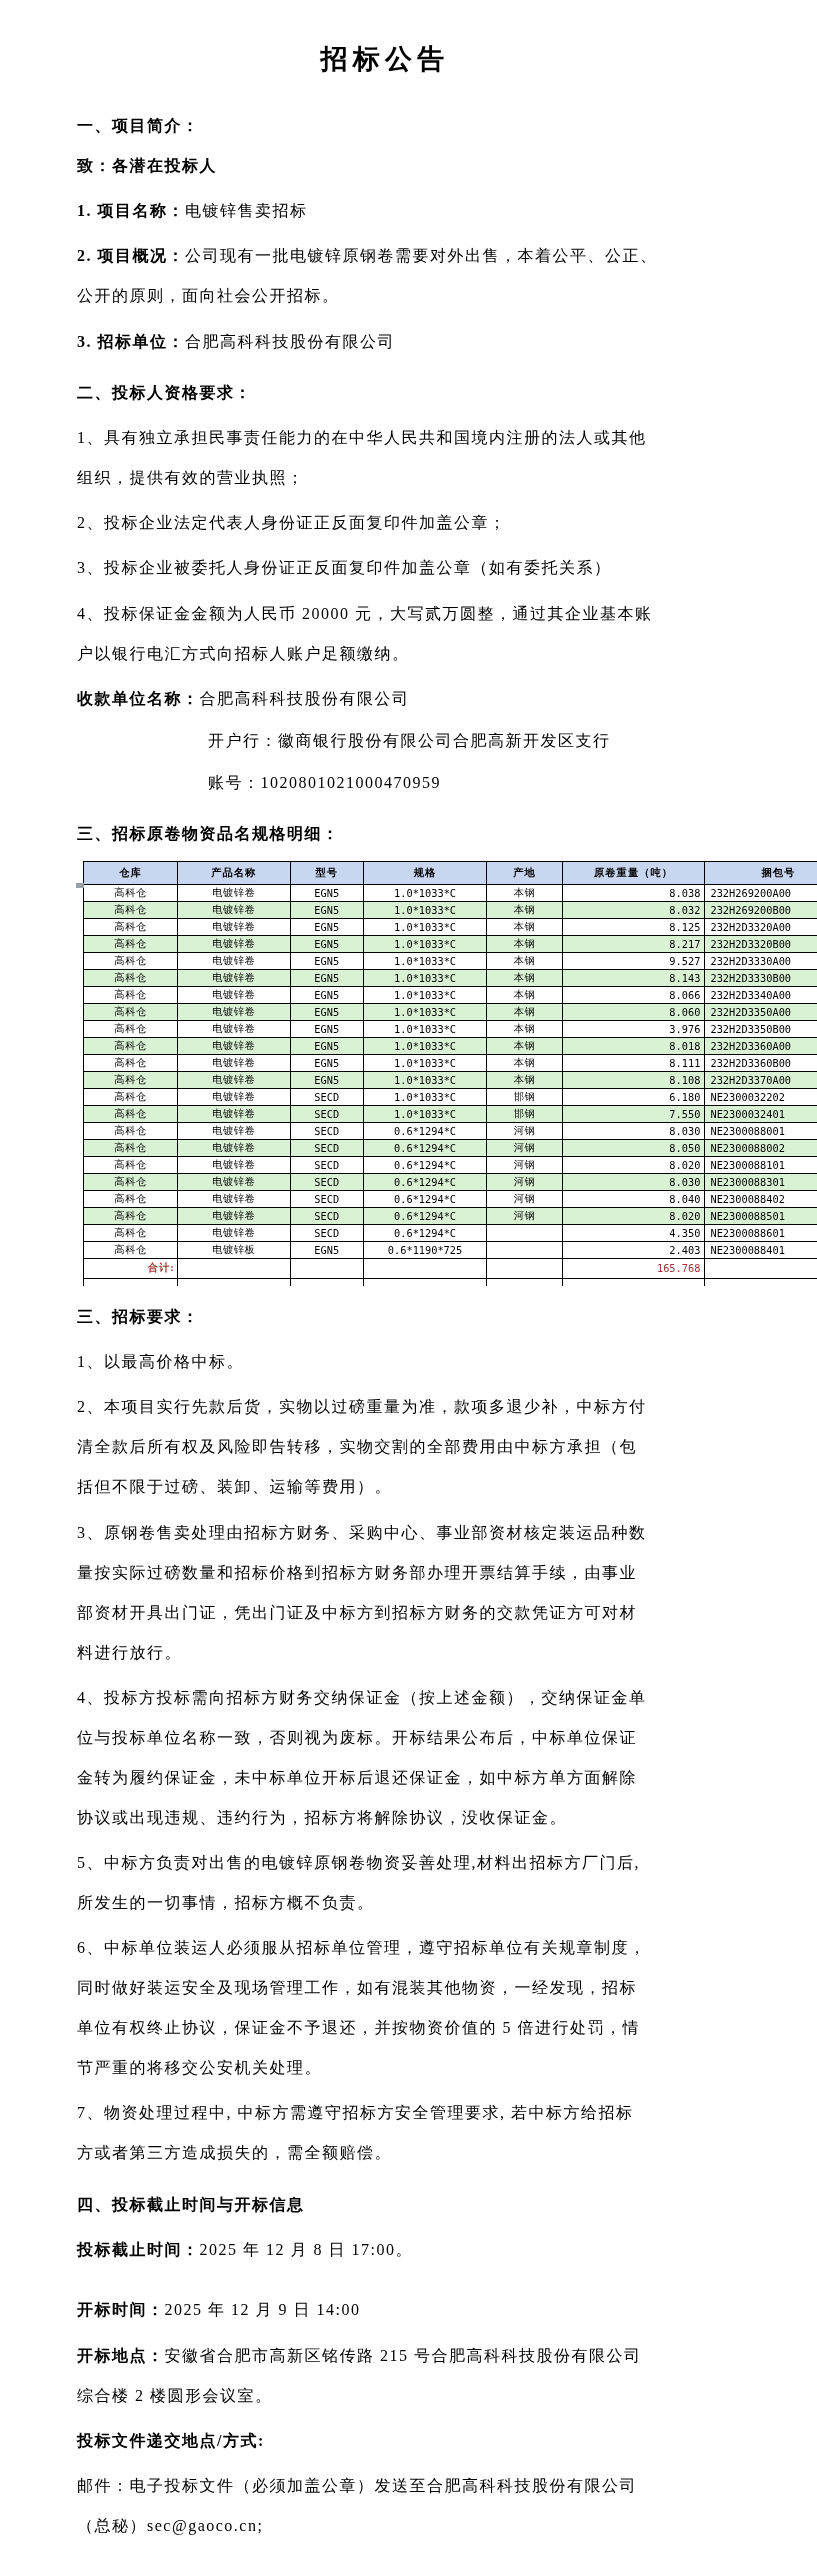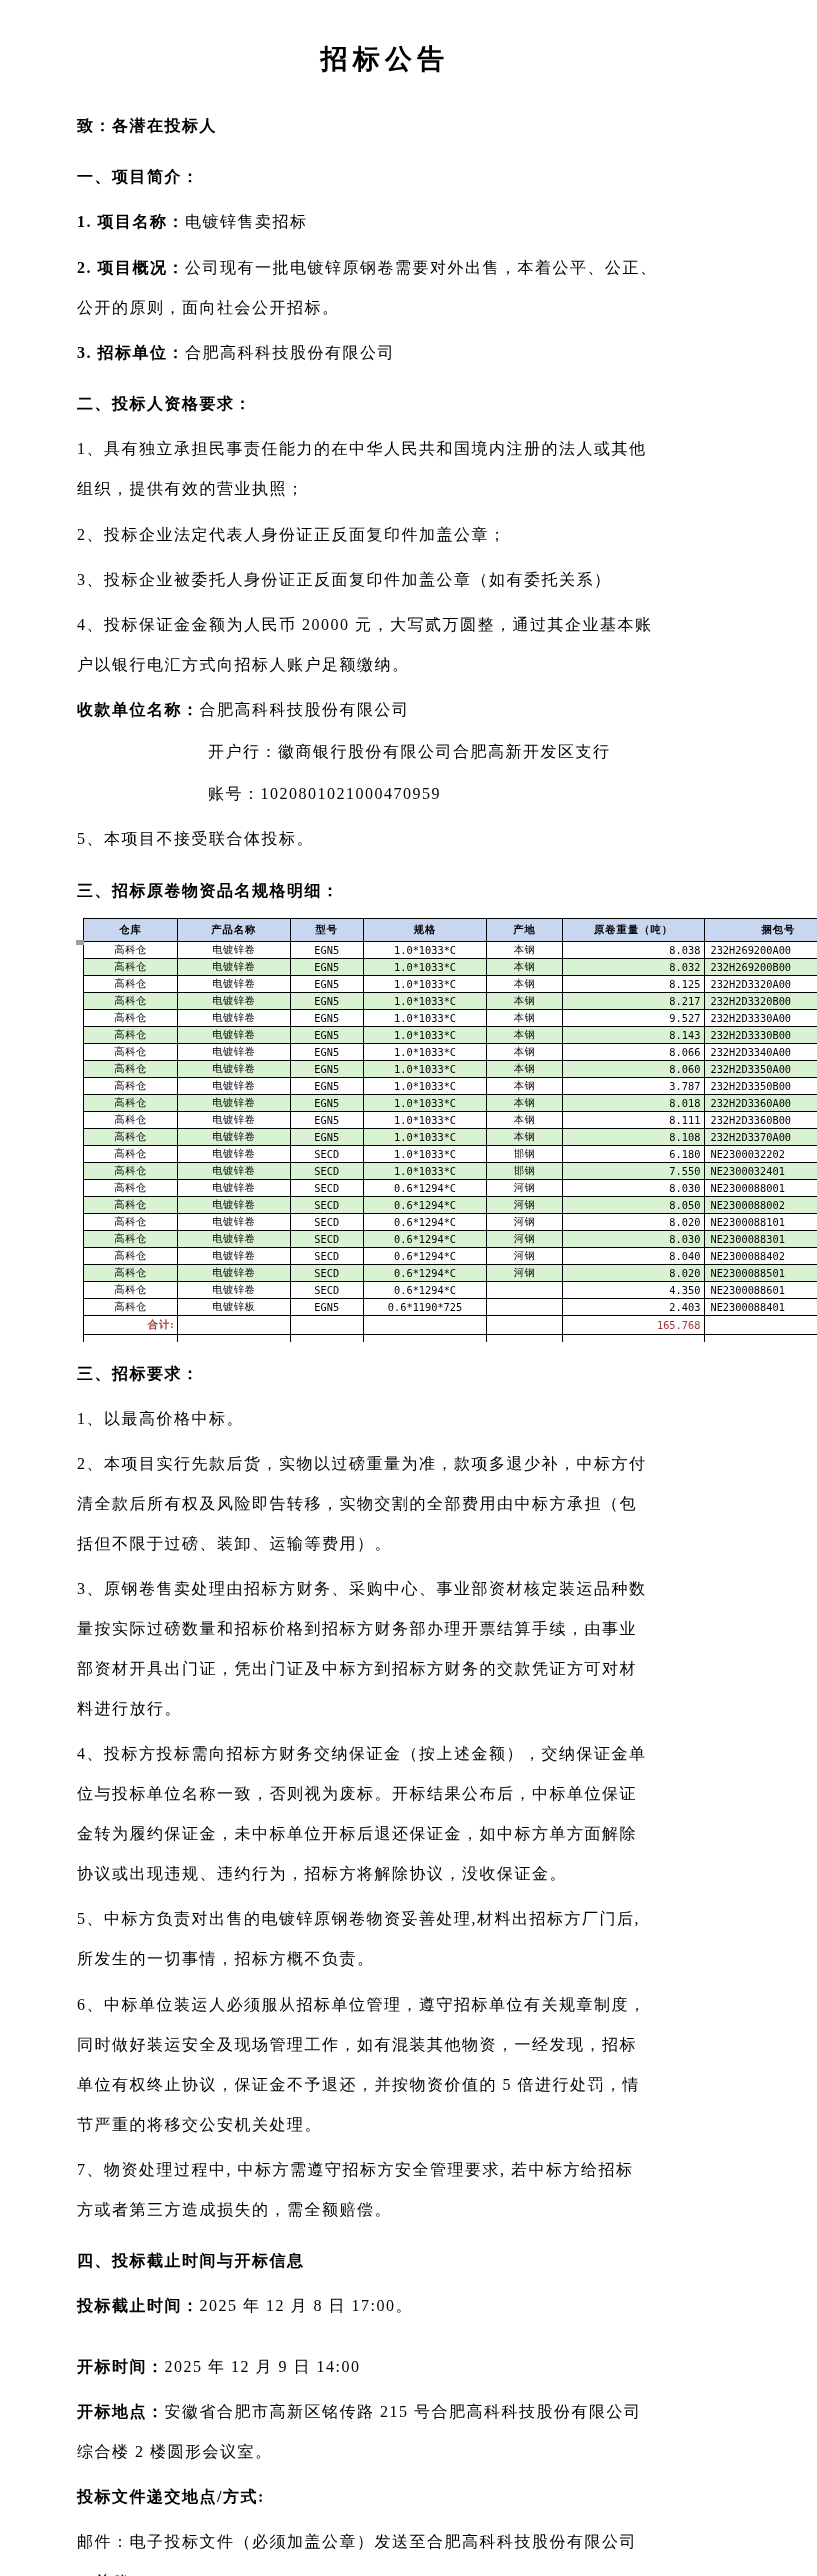--- a/index.html
+++ b/index.html
@@ -61,26 +61,26 @@
   table.materials tr.total td.tlabel{font-weight:bold;text-align:right;padding-left:5.2px;letter-spacing:1px;}
   table.materials tr.stub td{height:7.2px;border-bottom:none;}
 </style>
 </head>
 <body>
 
 <div class="page">
   <div class="doc-title">招标公告</div>
 
   <div id="blocks-before">
+      <div class="blk heading">
+        <div class="line">一、项目简介：</div>
+      </div>
       <div class="blk salutation">
         <div class="line">致：各潜在投标人</div>
       </div>
-      <div class="blk heading">
-        <div class="line">一、项目简介：</div>
-      </div>
       <div class="blk">
         <div class="line"><span class="lbl">1.  项目名称：</span><span>电镀锌售卖招标</span></div>
       </div>
       <div class="blk">
         <div class="line"><span class="lbl">2.  项目概况：</span><span>公司现有一批电镀锌原钢卷需要对外出售，本着公平、公正、</span></div>
         <div class="line">公开的原则，面向社会公开招标。</div>
       </div>
       <div class="blk">
         <div class="line"><span class="lbl">3.  招标单位：</span><span>合肥高科科技股份有限公司</span></div>
       </div>
@@ -102,23 +102,20 @@
         <div class="line">户以银行电汇方式向招标人账户足额缴纳。</div>
       </div>
       <div class="blk">
         <div class="line"><span class="lbl">收款单位名称：</span><span>合肥高科科技股份有限公司</span></div>
       </div>
       <div class="blk indent">
         <div class="line">开户行：徽商银行股份有限公司合肥高新开发区支行</div>
       </div>
       <div class="blk indent">
         <div class="line">账号：1020801021000470959</div>
-      </div>
-      <div class="blk">
-        <div class="line">5、本项目不接受联合体投标。</div>
       </div>
       <div class="blk heading">
         <div class="line">三、招标原卷物资品名规格明细：</div>
       </div>
     </div>
 
   <div class="table-wrap">
     <div class="row-header-artifact"></div>
     <table class="materials">
       <colgroup id="mt-cols">
@@ -213,21 +210,21 @@
             <td>本钢</td>
             <td class="mono num">8.060</td>
             <td class="mono code">232H2D3350A00</td>
           </tr>
           <tr>
             <td>高科仓</td>
             <td>电镀锌卷</td>
             <td class="mono">EGN5</td>
             <td class="mono">1.0*1033*C</td>
             <td>本钢</td>
-            <td class="mono num">3.787</td>
+            <td class="mono num">3.976</td>
             <td class="mono code">232H2D3350B00</td>
           </tr>
           <tr class="green">
             <td>高科仓</td>
             <td>电镀锌卷</td>
             <td class="mono">EGN5</td>
             <td class="mono">1.0*1033*C</td>
             <td>本钢</td>
             <td class="mono num">8.018</td>
             <td class="mono code">232H2D3360A00</td>

